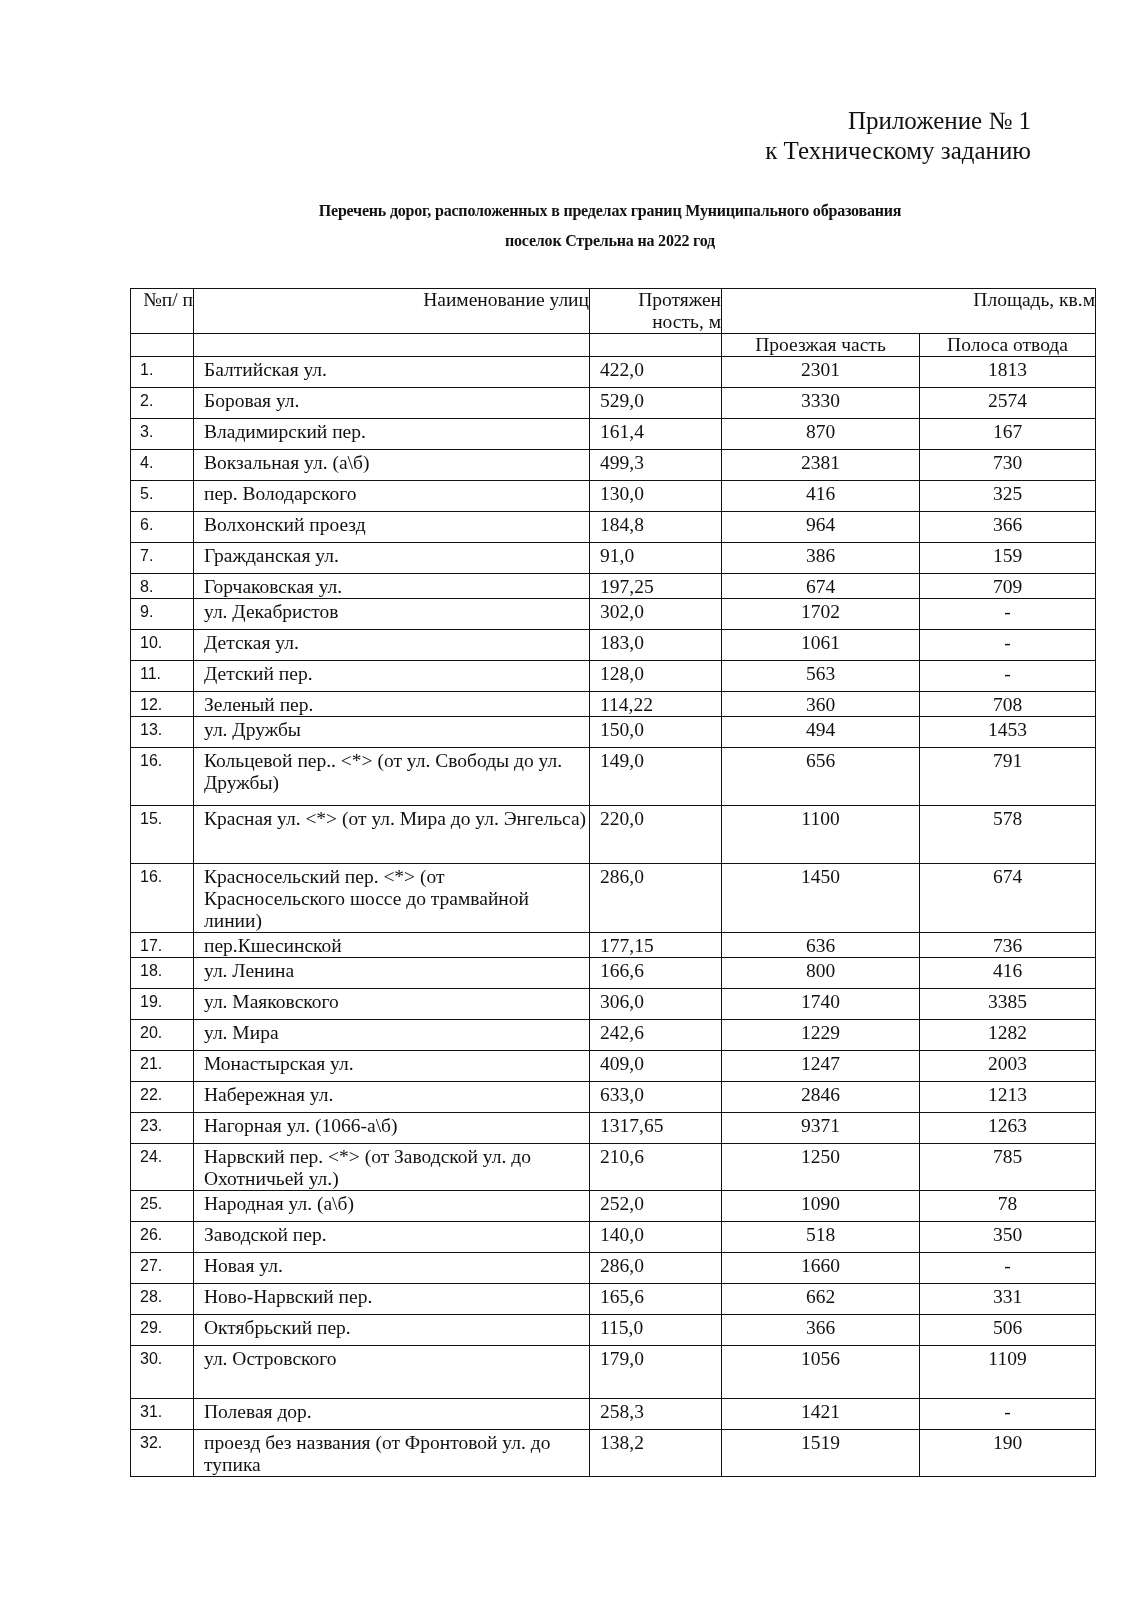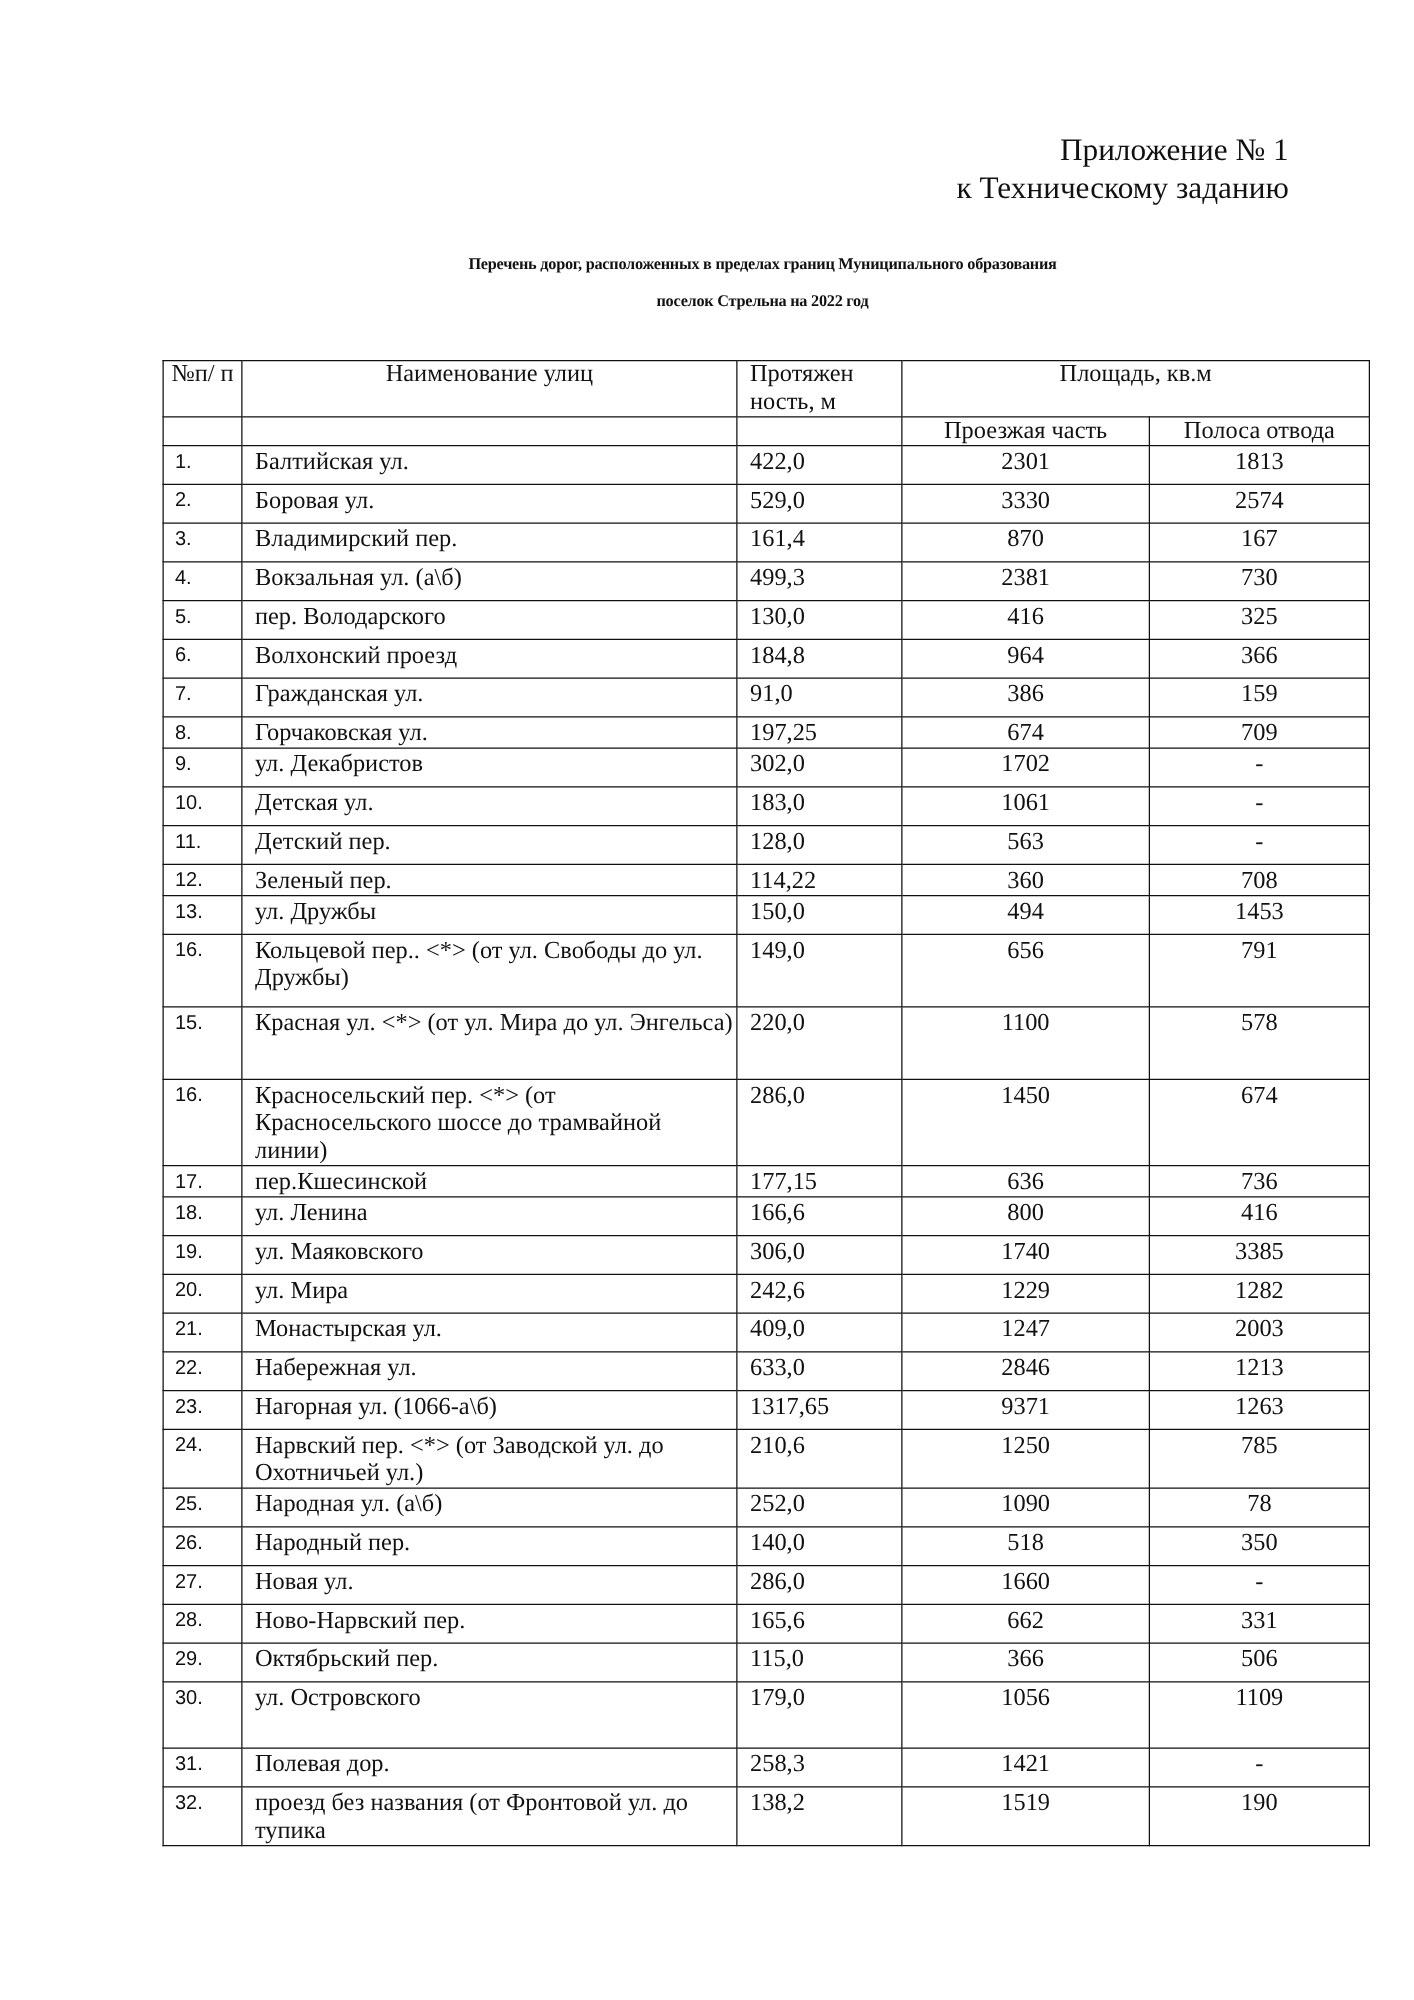--- a/index.html
+++ b/index.html
@@ -1,32 +1,32 @@
 <!DOCTYPE html>
 <html><head>
 <meta charset="utf-8">
 <style>
   html, body { margin: 0; padding: 0; background: #ffffff; }
   body { width: 1131px; height: 1600px; position: relative; overflow: hidden;
          font-family: "Liberation Serif", "DejaVu Serif", serif; color: #111; }
   .appendix { position: absolute; right: 100px; top: 106px; text-align: right;
               font-size: 25px; line-height: 30px; }
   .title { position: absolute; left: 130px; width: 960px; top: 196px; text-align: center;
-           font-weight: bold; font-size: 13px; line-height: 30px; letter-spacing: -0.2px; }
+           font-weight: bold; font-size: 16px; line-height: 30px; letter-spacing: -0.2px; }
   table.roads { position: absolute; left: 130px; top: 288px; width: 965px;
                 border-collapse: collapse; table-layout: fixed; font-size: 19.5px; }
   table.roads td { border: 1.5px solid #111; vertical-align: top; padding: 0 0 0 10px;
                    line-height: 22px; }
   td.num { font-family: "Liberation Sans", "DejaVu Sans", sans-serif; font-size: 16px;
            padding-left: 9px !important; padding-top: 2px !important; }
   td.ctr { text-align: center; padding-left: 0 !important; }
   .hdr td { line-height: 22px; }
   col.c1 { width: 63px; } col.c2 { width: 396px; } col.c3 { width: 132px; }
   col.c4 { width: 198px; } col.c5 { width: 176px; }
-  tr.h1 td { height: 40px; }
+  tr.h1 td { height: 40px; text-align: right; }
   tr.h2 td { height: 20px; }
   tr.r td { height: 28px; padding-top: 2px; }
   tr.r.tall2 td { height: 55px; }
   tr.r.tall3 td { height: 62px; }
   tr.r.mid td { height: 44px; }
   tr.r.sm td { height: 20px; }
   tr.r.tall30 td { height: 50px; }
   tr.r.last td { height: 40px; }
   .l2 { line-height: 30px; }
 </style>
@@ -235,21 +235,21 @@
       </tr>
       <tr class="r">
         <td class="num">25.</td>
         <td>Народная ул. (а\б)</td>
         <td>252,0</td>
         <td class="ctr">1090</td>
         <td class="ctr">78</td>
       </tr>
       <tr class="r">
         <td class="num">26.</td>
-        <td>Народный пер.</td>
+        <td>Заводской пер.</td>
         <td>140,0</td>
         <td class="ctr">518</td>
         <td class="ctr">350</td>
       </tr>
       <tr class="r">
         <td class="num">27.</td>
         <td>Новая ул.</td>
         <td>286,0</td>
         <td class="ctr">1660</td>
         <td class="ctr">-</td>

